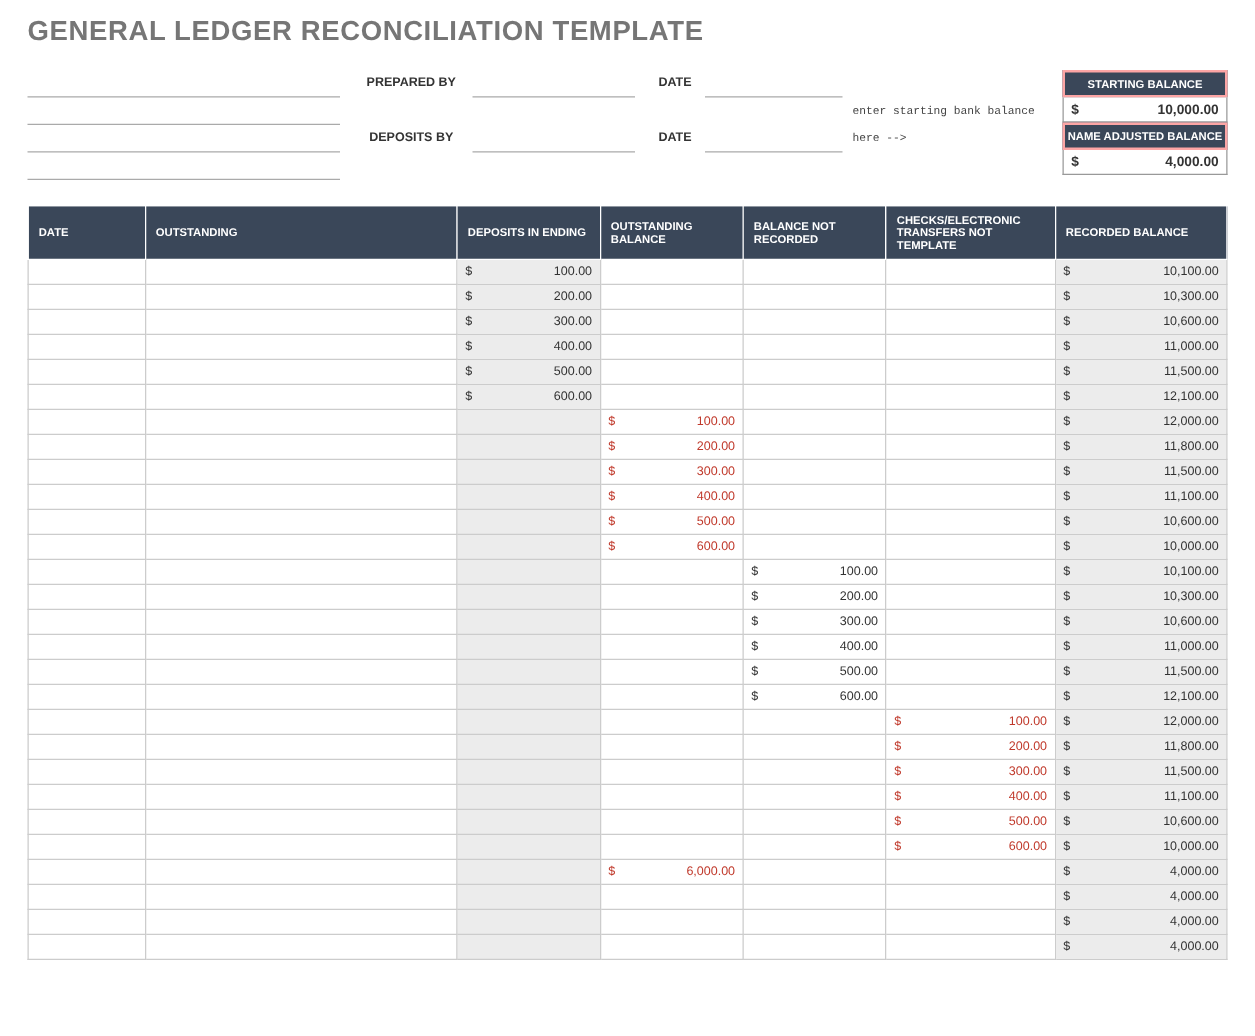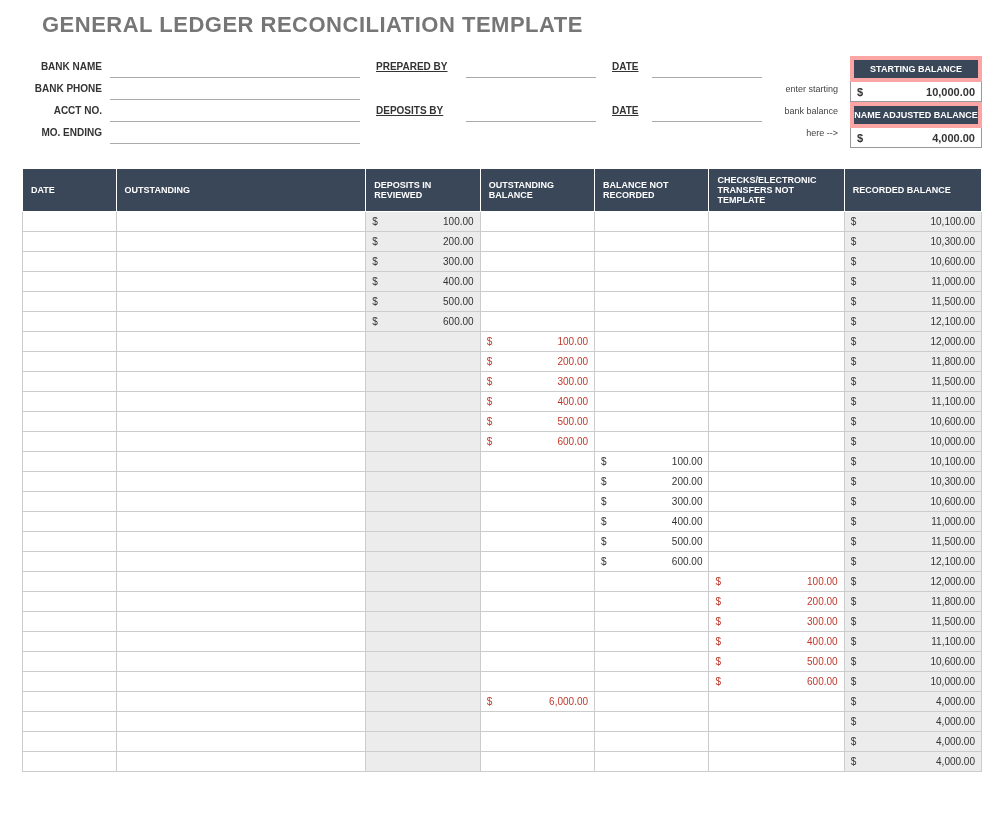--- a/index.html
+++ b/index.html
@@ -11,21 +11,20 @@
     color: #333;
     background: #fff;
   }
   .title {
     font-family: "Century Gothic", Futura, Arial, sans-serif;
     font-size: 22px;
     font-weight: bold;
     color: #767676;
     letter-spacing: 0.5px;
     margin-bottom: 18px;
-    margin-left: 20px;
   }
   .header-row {
     display: flex;
     align-items: flex-start;
     gap: 8px;
   }
   .label-col { width: 80px; }
   .label-col .lbl {
     font-family: "Century Gothic", Futura, Arial, sans-serif;
     font-weight: bold;
@@ -43,46 +42,44 @@
   }
   .field.empty-space {
     border-bottom: none;
   }
   .mid-label-col { width: 90px; }
   .mid-label-col .lbl {
     font-family: "Century Gothic", Futura, Arial, sans-serif;
     font-weight: bold;
     font-size: 10px;
     color: #333;
-    text-align: left;
+    text-align: center;
     padding-left: 8px;
     height: 22px;
     line-height: 22px;
-    text-decoration: underline;
   }
   .hint {
-    font-family: Liberation Sans, sans-serif;
+    font-family: Liberation Mono, monospace;
     font-size: 9px;
     color: #444;
-    text-align: right;
     padding-right: 4px;
     height: 22px;
     line-height: 22px;
   }
   .spacer { flex: 1; }
   .balance-box { width: 132px; }
   .bb-header {
     background: #3a4759;
     color: #fff;
     font-family: "Century Gothic", Futura, Arial, sans-serif;
     font-weight: bold;
     font-size: 9px;
     text-align: center;
     padding: 4px 0;
-    border: 4px solid #fca5a5;
+    border: 2px solid #fca5a5;
   }
   .bb-value {
     display: flex;
     justify-content: space-between;
     align-items: center;
     border: 1px solid #999;
     border-top: none;
     padding: 3px 6px;
     font-size: 11px;
     font-weight: bold;
@@ -126,26 +123,20 @@
     left: 6px;
   }
   .ledger td.neg { color: #c0392b; }
 </style>
 </head>
 <body>
 
 <div class="title">GENERAL LEDGER RECONCILIATION TEMPLATE</div>
 
 <div class="header-row">
-  <div class="label-col">
-    <div class="lbl">BANK NAME</div>
-    <div class="lbl">BANK PHONE</div>
-    <div class="lbl">ACCT NO.</div>
-    <div class="lbl">MO. ENDING</div>
-  </div>
   <div class="field-col-a">
     <div class="field"></div>
     <div class="field"></div>
     <div class="field"></div>
     <div class="field"></div>
   </div>
   <div class="mid-label-col">
     <div class="lbl">PREPARED BY</div>
     <div class="lbl" style="opacity:0">.</div>
     <div class="lbl">DEPOSITS BY</div>
@@ -190,21 +181,21 @@
     <col style="width:110px">
     <col style="width:110px">
     <col style="width:110px">
     <col style="width:130px">
     <col style="width:132px">
   </colgroup>
   <thead>
     <tr>
       <th>DATE</th>
       <th>OUTSTANDING</th>
-      <th>DEPOSITS IN REVIEWED</th>
+      <th>DEPOSITS IN ENDING</th>
       <th>OUTSTANDING BALANCE</th>
       <th>BALANCE NOT RECORDED</th>
       <th>CHECKS/ELECTRONIC TRANSFERS NOT TEMPLATE</th>
       <th>RECORDED BALANCE</th>
     </tr>
   </thead>
   <tbody id="ledger-body">
       <tr>
         <td></td>
         <td></td>

